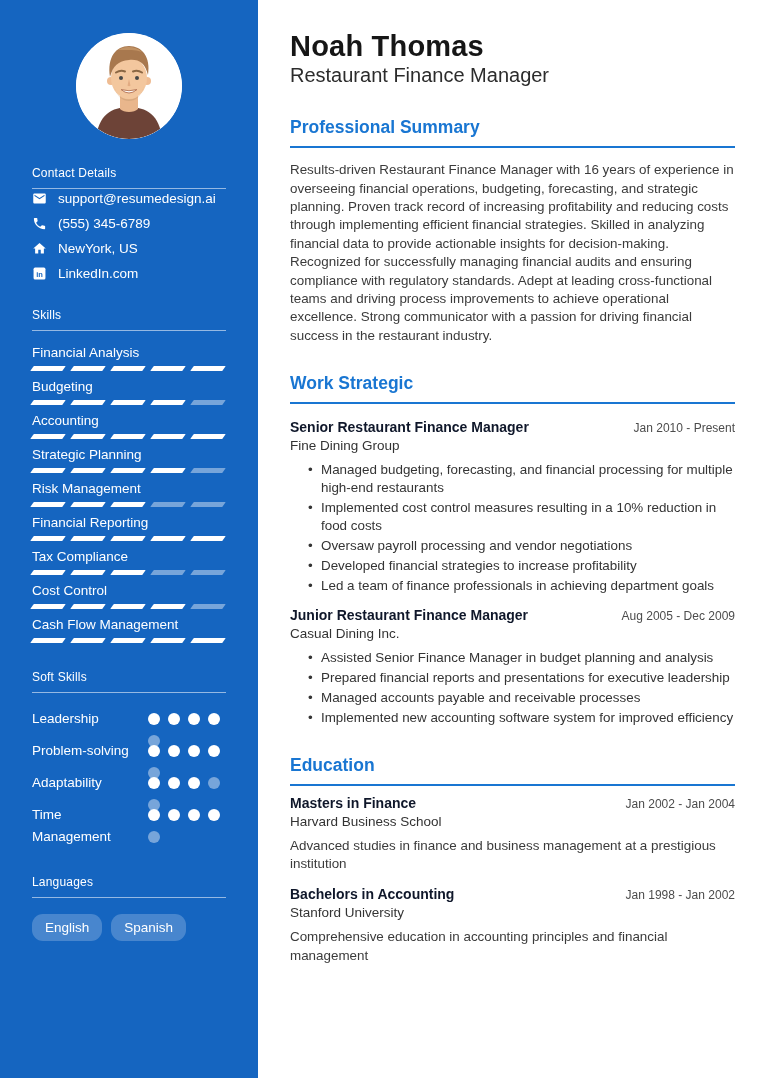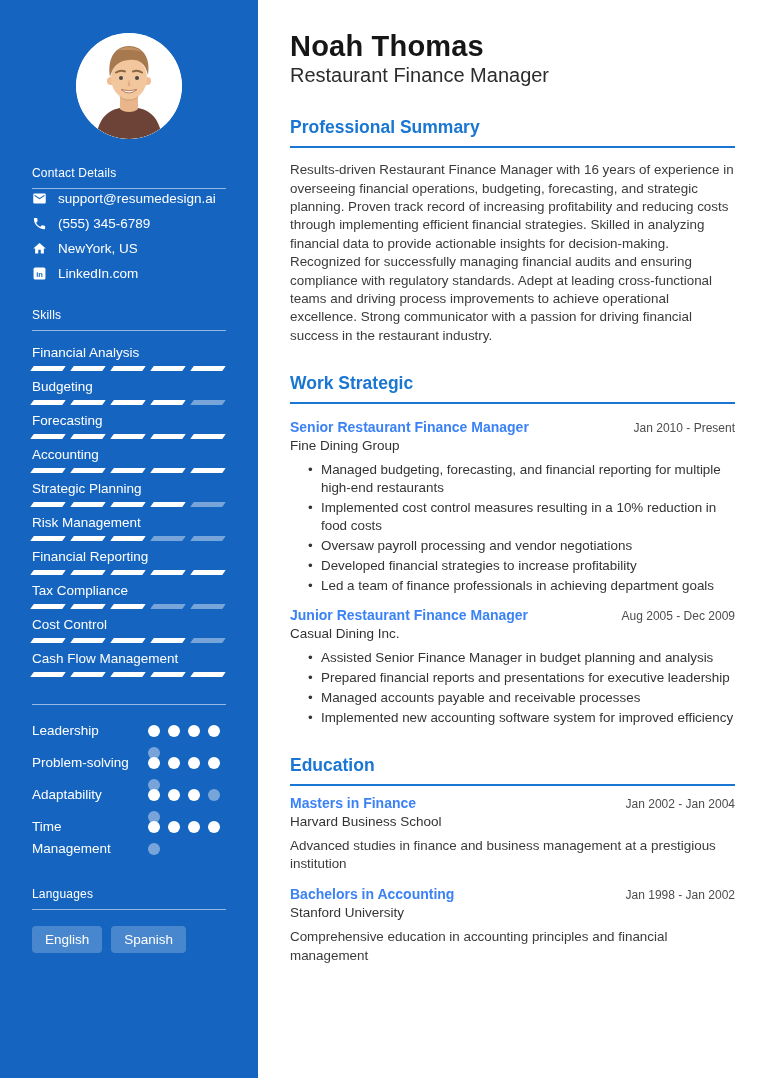--- a/index.html
+++ b/index.html
@@ -34,35 +34,35 @@
   .seg.filled{background:#fff;}
 
   .soft-list{margin-top:15px;}
   .soft-row{display:flex;justify-content:space-between;align-items:flex-start;margin-bottom:10px;min-height:13px;}
   .soft-name{font-size:13.5px;line-height:22px;width:100px;}
   .dots{width:78px;display:flex;flex-wrap:wrap;column-gap:8px;row-gap:10px;height:12px;margin-top:5px;align-content:flex-start;}
   .dot{width:12px;height:12px;border-radius:50%;background:rgba(255,255,255,.42);flex:0 0 auto;}
   .dot.filled{background:#fff;}
 
   .pills{margin-top:16px;}
-  .pill{display:inline-block;background:rgba(255,255,255,.22);border-radius:4px;padding:6px 13px;font-size:13.5px;color:#fff;margin-right:9px;}
+  .pill{display:inline-block;background:rgba(255,255,255,.22);border-radius:11px;padding:6px 13px;font-size:13.5px;color:#fff;margin-right:9px;}
 
   
   .main{flex:1;padding:30px 33px 0 32px;color:var(--body-ink);}
   .name{font-size:29px;font-weight:700;color:#161616;letter-spacing:.2px;line-height:1.15;}
   .subtitle{font-size:20px;color:#2c2c2c;margin-top:1px;}
   .sec{margin-top:28px;}
   .sec.first{margin-top:30px;}
   .sec > h2{color:var(--accent-blue);font-size:17.5px;font-weight:700;padding-bottom:8px;border-bottom:2px solid var(--accent-blue);}
   .summary-text{margin-top:13px;font-size:13.4px;line-height:1.37;color:var(--body-ink);}
 
   .job{margin-top:15px;}
   .job + .job{margin-top:12px;}
   .entry-head{display:flex;justify-content:space-between;align-items:baseline;gap:12px;}
-  .entry-title{font-size:14px;font-weight:700;color:#3b82f6;}
+  .entry-title{font-size:14px;font-weight:700;color:#0f172a;}
   .entry-date{font-size:12px;color:#4c4c4c;white-space:nowrap;}
   .entry-sub{font-size:13.5px;color:#333;margin-top:3px;}
   ul.bullets{list-style:none;margin-top:8px;padding-left:18px;}
   ul.bullets li{position:relative;padding-left:13px;font-size:13.4px;line-height:1.32;color:#343434;margin-bottom:2.5px;}
   ul.bullets li::before{content:"•";position:absolute;left:0;top:0;color:#343434;}
 
   .edu{margin-top:9px;}
   .edu + .edu{margin-top:13px;}
   .edu-desc{margin-top:8px;font-size:13.4px;line-height:1.36;color:var(--body-ink);}
 </style>
@@ -158,30 +158,20 @@
             <div class="skill-name">Budgeting</div>
             <div class="skill-bar">
               <span class="seg filled"></span>
               <span class="seg filled"></span>
               <span class="seg filled"></span>
               <span class="seg filled"></span>
               <span class="seg"></span>
             </div>
           </div>
           <div class="skill-row">
-            <div class="skill-name">Forecasting</div>
-            <div class="skill-bar">
-              <span class="seg filled"></span>
-              <span class="seg filled"></span>
-              <span class="seg filled"></span>
-              <span class="seg filled"></span>
-              <span class="seg filled"></span>
-            </div>
-          </div>
-          <div class="skill-row">
             <div class="skill-name">Accounting</div>
             <div class="skill-bar">
               <span class="seg filled"></span>
               <span class="seg filled"></span>
               <span class="seg filled"></span>
               <span class="seg filled"></span>
               <span class="seg filled"></span>
             </div>
           </div>
           <div class="skill-row">
@@ -241,20 +231,21 @@
               <span class="seg filled"></span>
               <span class="seg filled"></span>
               <span class="seg filled"></span>
               <span class="seg filled"></span>
             </div>
           </div>
         </div>
     </section>
 
     <section class="side-sec">
+      <h2>Soft Skills</h2>
       <div class="side-divider"></div>
       <div class="soft-list" id="soft-list">
           <div class="soft-row">
             <div class="soft-name">Leadership</div>
             <div class="dots">
               <span class="dot filled"></span>
               <span class="dot filled"></span>
               <span class="dot filled"></span>
               <span class="dot filled"></span>
               <span class="dot"></span>
@@ -314,21 +305,21 @@
     <section class="sec">
       <h2>Work Strategic</h2>
       <div id="jobs">
           <article class="job">
             <div class="entry-head">
               <span class="entry-title">Senior Restaurant Finance Manager</span>
               <span class="entry-date">Jan 2010 - Present</span>
             </div>
             <div class="entry-sub">Fine Dining Group</div>
             <ul class="bullets">
-              <li>Managed budgeting, forecasting, and financial reporting for multiple high-end restaurants</li>
+              <li>Managed budgeting, forecasting, and financial processing for multiple high-end restaurants</li>
               <li>Implemented cost control measures resulting in a 10% reduction in food costs</li>
               <li>Oversaw payroll processing and vendor negotiations</li>
               <li>Developed financial strategies to increase profitability</li>
               <li>Led a team of finance professionals in achieving department goals</li>
             </ul>
           </article>
           <article class="job">
             <div class="entry-head">
               <span class="entry-title">Junior Restaurant Finance Manager</span>
               <span class="entry-date">Aug 2005 - Dec 2009</span>

